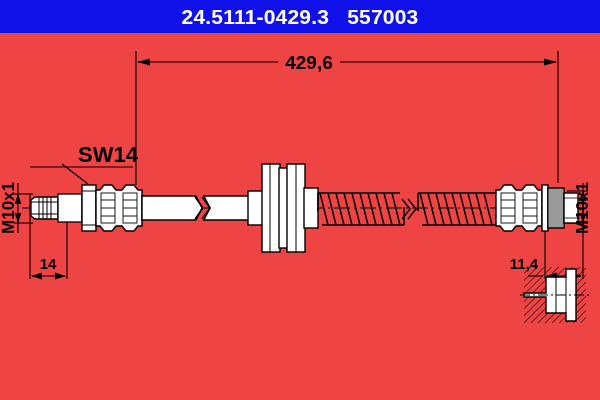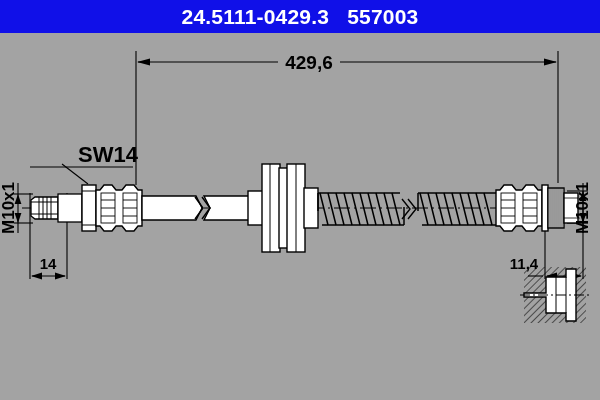--- a/index.html
+++ b/index.html
@@ -10,21 +10,21 @@
   body {
     width: 600px;
     height: 400px;
     overflow: hidden;
     font-family: "Liberation Sans", sans-serif;
   }
   #page {
     position: relative;
     width: 600px;
     height: 400px;
-    background: #a3a3a3;
+    background: #ef4444;
   }
   
   #header-bar {
     position: absolute;
     left: 0;
     top: 0;
     width: 600px;
     height: 33px;
     background: #1010e8;
     display: flex;

